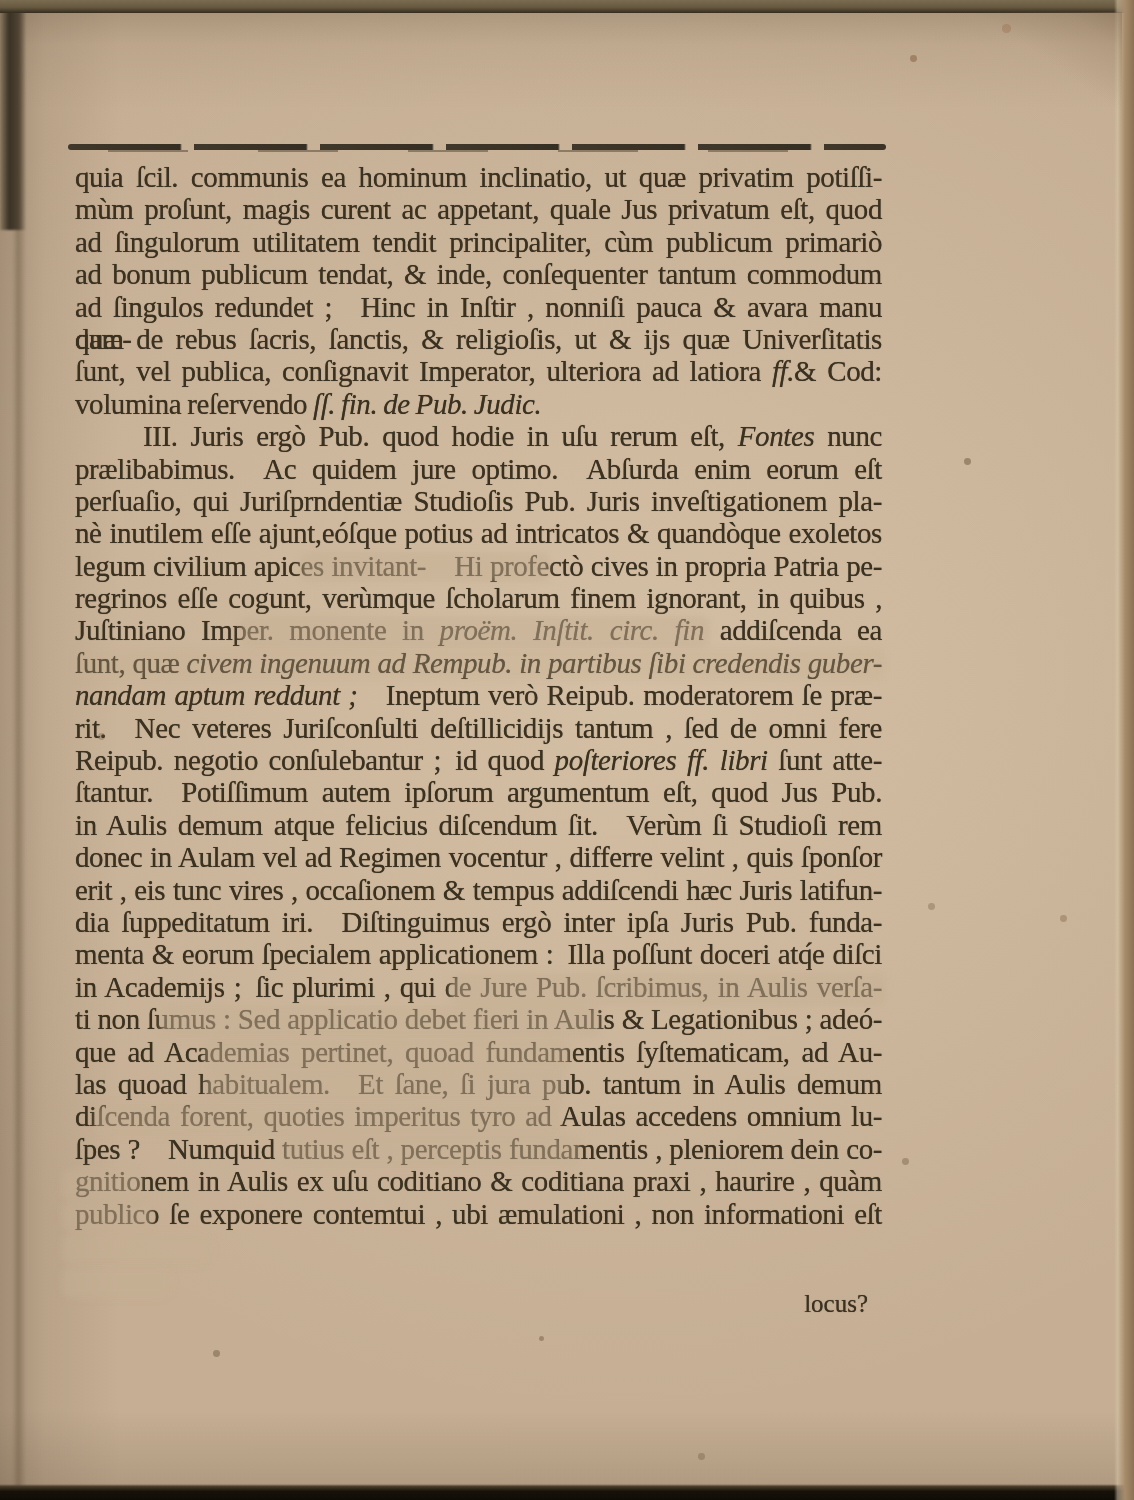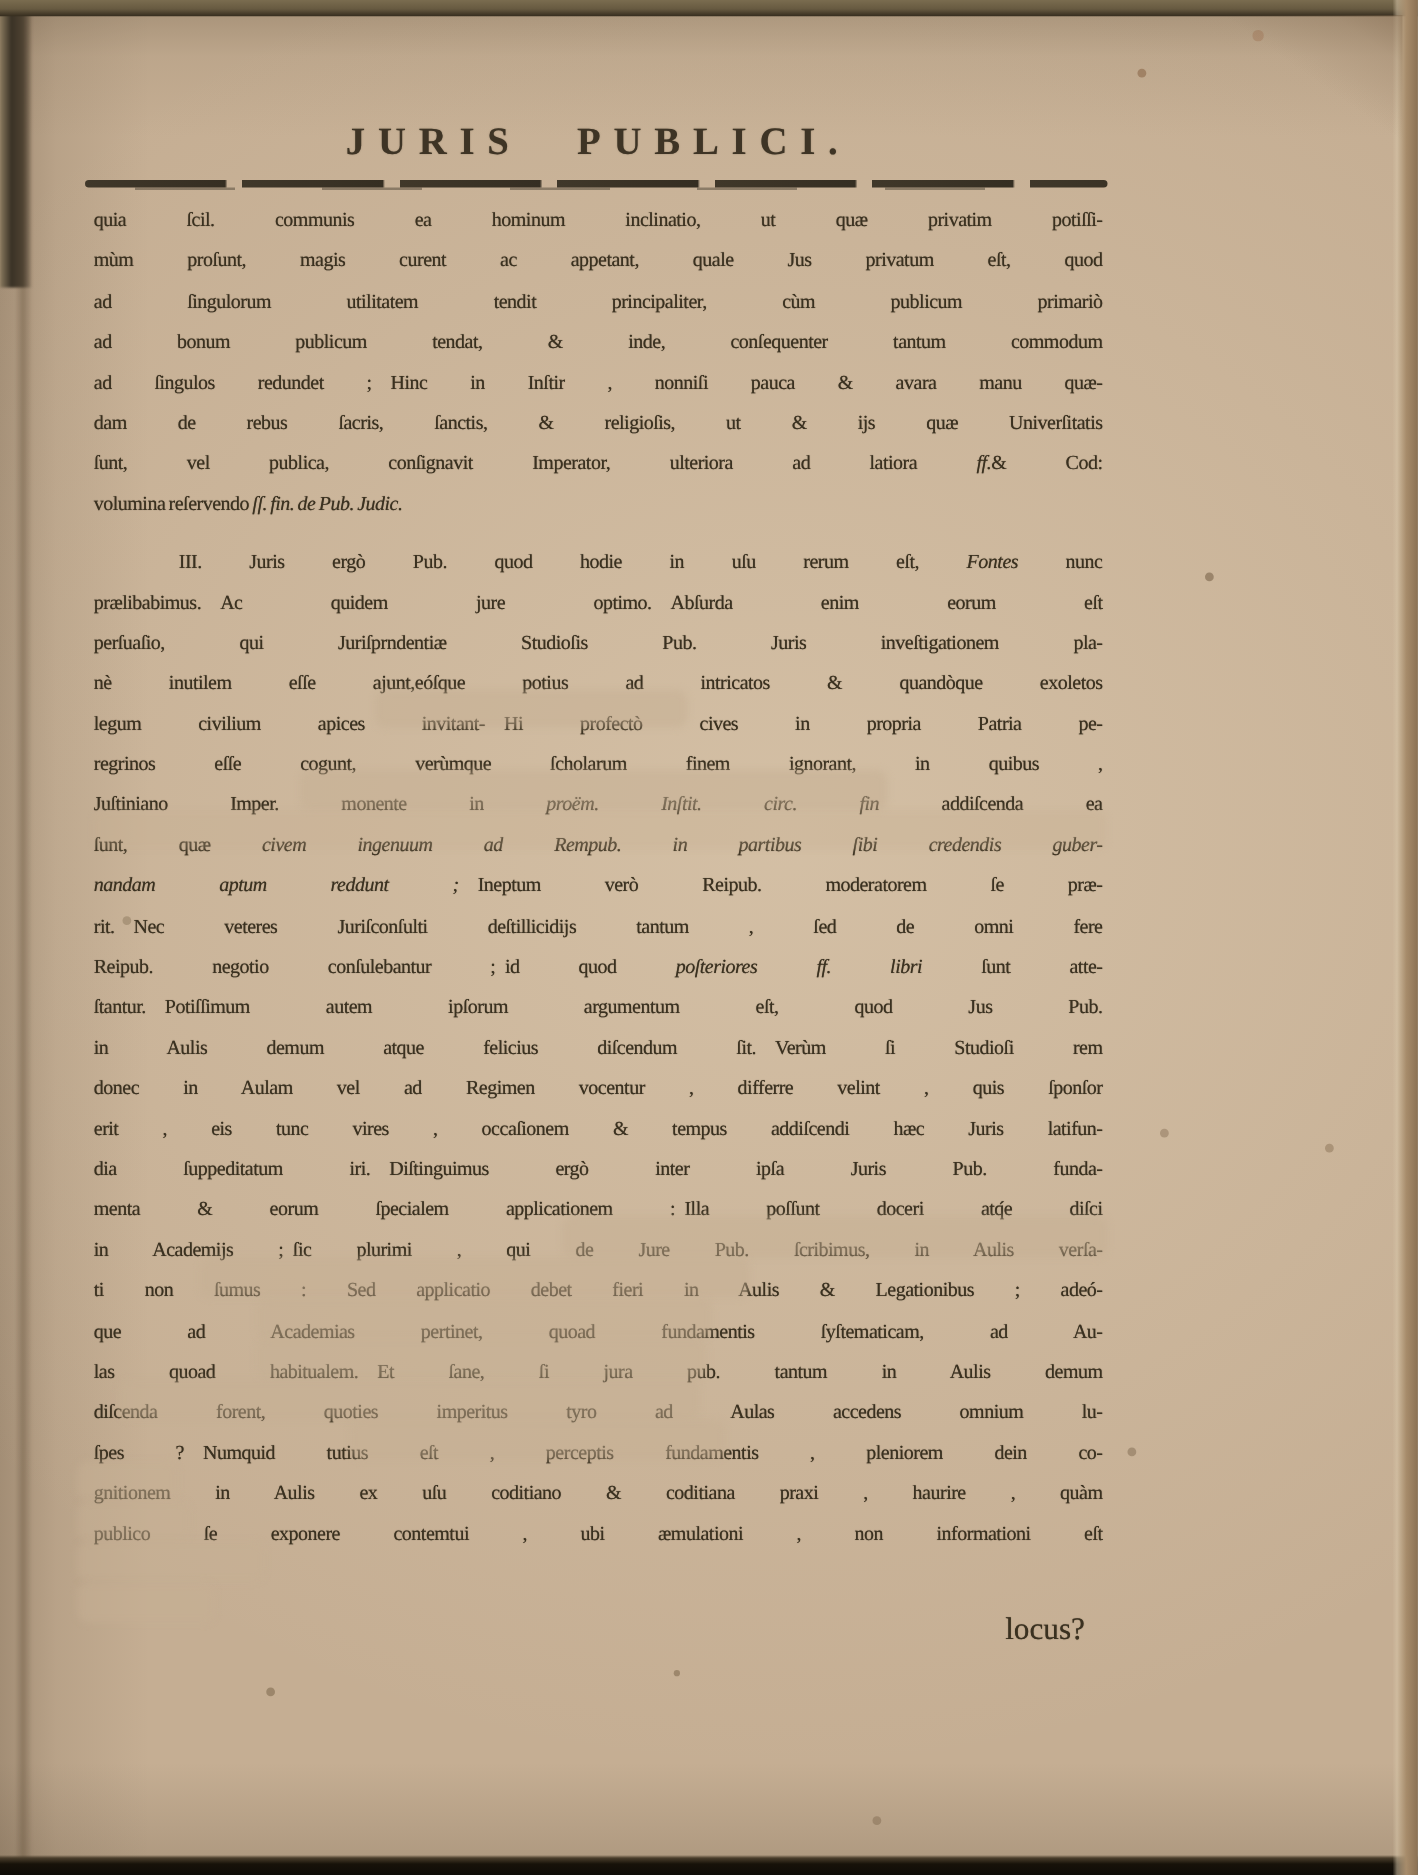--- a/index.html
+++ b/index.html
@@ -40,27 +40,27 @@
     letter-spacing:0.33em;word-spacing:0.85em;
     color:#3e3425;text-shadow:0 0 1px rgba(62,52,37,0.55);
   }
   .rule{position:absolute;left:68px;top:144px;width:818px;height:6px;border-radius:3px;
     background:repeating-linear-gradient(90deg,#40382a 0px,#352e22 112px,rgba(0,0,0,0) 114px,rgba(0,0,0,0) 126px);}
   .rule::after{content:"";position:absolute;left:40px;right:30px;top:6px;height:2px;
     background:repeating-linear-gradient(90deg,rgba(64,56,42,0.45) 0 80px,rgba(0,0,0,0) 80px 150px);}
   
   .body-text{
     position:absolute;left:75px;top:161px;width:807px;
-    font-size:16px;line-height:32.4px;color:var(--ink,#3a3120);
+    font-size:29px;line-height:32.4px;color:var(--ink,#3a3120);
     letter-spacing:-0.4px;word-spacing:-1px;
     text-shadow:0 0 0.7px rgba(52,42,26,0.75);
   }
   .line{height:32.4px;text-align:justify;text-align-last:justify;}
   .line.noj{text-align-last:left;}
-  .line.indent{padding-left:68px;margin-top:14px;}
+  .line.indent{padding-left:68px;}
   .it{font-style:italic;}
   
   .footer{position:absolute;left:75px;top:1290px;width:807px;height:34px;
     font-size:25px;color:var(--ink,#3a3120);text-shadow:0 0 0.7px rgba(52,42,26,0.75);}
   .sig{position:absolute;left:0;right:0;text-align:center;letter-spacing:0.45em;}
   .catch{position:absolute;right:14px;}
   
   .fade{position:absolute;pointer-events:none;filter:blur(3px);border-radius:9px;
     background:rgba(198,175,147,0.5);}
   .fade.lite{background:rgba(198,175,147,0.30);}
@@ -77,21 +77,20 @@
       100px 735px 0 2px rgba(95,74,48,0.28),
       1062px 917px 0 2px rgba(112,87,56,0.35),
       700px 1455px 0 2px rgba(95,74,48,0.30);}
 </style>
 </head>
 <body>
 
 <div class="scan">
   <div class="paper-shade"></div>
 
-  <h1 class="title">JURIS PUBLICI.</h1>
   <div class="rule"></div>
 
   <div class="body-text">
       <div class="line"><span>quia ſcil. communis ea hominum inclinatio, ut quæ privatim potiſſi-</span></div>
       <div class="line"><span>mùm proſunt, magis curent ac appetant, quale Jus privatum eſt, quod</span></div>
       <div class="line"><span>ad ſingulorum utilitatem tendit principaliter, cùm publicum primariò</span></div>
       <div class="line"><span>ad bonum publicum tendat, &amp; inde, conſequenter tantum commodum</span></div>
       <div class="line"><span>ad ſingulos redundet ;  Hinc in Inſtir , nonniſi pauca &amp; avara manu quæ-</span></div>
       <div class="line"><span>dam de rebus ſacris, ſanctis, &amp; religioſis, ut &amp; ijs quæ Univerſitatis</span></div>
       <div class="line"><span>ſunt, vel publica, conſignavit Imperator, ulteriora ad latiora </span><span class="it">ff.</span><span>&amp; Cod:</span></div>

